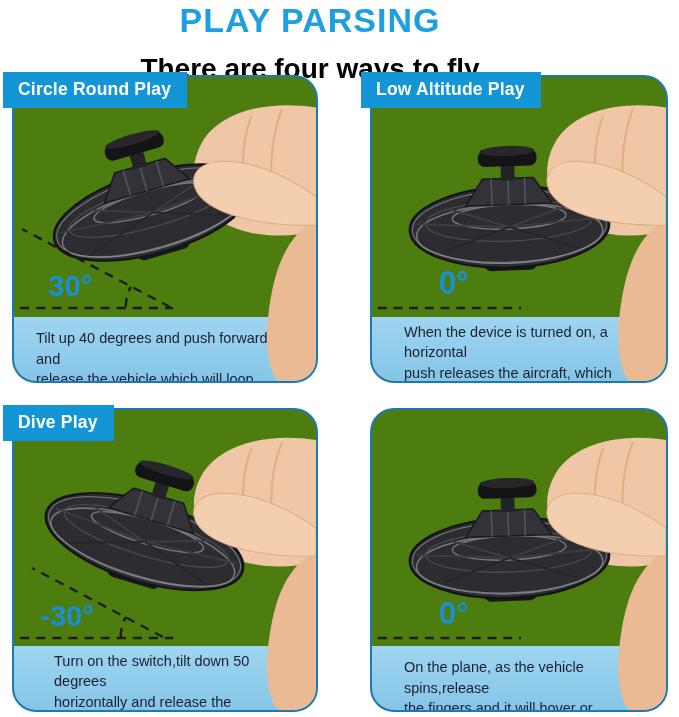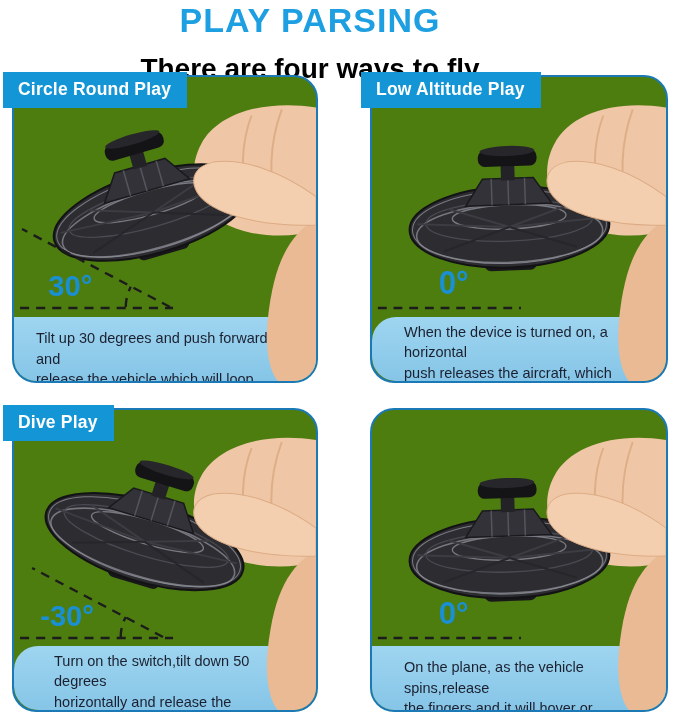--- a/index.html
+++ b/index.html
@@ -24,21 +24,21 @@
     position:absolute;inset:0;border:2px solid #1b7ab5;border-radius:24px;
     overflow:hidden;background:#4d7c0f;
   }
   .photo{position:absolute;inset:0;width:100%;height:100%;z-index:2;}
   .desc{
     position:absolute;left:0;right:0;bottom:0;height:64px;z-index:1;
     background:linear-gradient(#9ed5f0,#86c5e7);
     color:#1b2030;font-size:14.5px;line-height:1.42;
     padding:11px 38px 0 22px;box-sizing:border-box;
   }
-  .desc.three{padding-top:5px;line-height:1.4;border-radius:24px;}
+  .desc.three{padding-top:5px;line-height:1.4;}
   .cell-2 .desc{padding-left:32px;}
   .cell-3 .desc{padding-left:40px;}
   .cell-4 .desc{padding-left:32px;}
   .badge{
     position:absolute;top:-3px;left:-9px;z-index:3;background:#1496d6;
     color:#ffffff;font-size:17.5px;font-weight:bold;letter-spacing:.2px;
     padding:7px 16px 8px 15px;white-space:nowrap;text-align:center;
   }
   .angle-label{
     font-family:"Liberation Sans", sans-serif;font-weight:bold;fill:#1a8fd1;
@@ -95,21 +95,21 @@
       <g transform="translate(136,126) rotate(-16)">
         <use href="#spinner"></use>
       </g>
       <use href="#hand-front"></use>
       <line class="dash" x1="6" y1="228" x2="158" y2="228"></line>
       <line class="dash" x1="155" y1="227" x2="8" y2="150"></line>
       <path class="dash" d="M111,227 A44,44 0 0 1 116,207"></path>
       <text class="angle-label" x="34" y="216" font-size="29">30°</text>
     </svg>
     <div class="desc">
-      <div>Tilt up 30 degrees and push forward and</div>
+      <div>Tilt up 40 degrees and push forward and</div>
       <div>release the vehicle,which will loop and return.</div>
     </div>
   </div>
   <div class="badge">Circle Round Play</div>
 </div>
 
 <div class="cell cell-2">
   <div class="panel">
     <svg class="photo" viewBox="0 0 300 300" preserveAspectRatio="none">
       <use href="#hand-back"></use>

